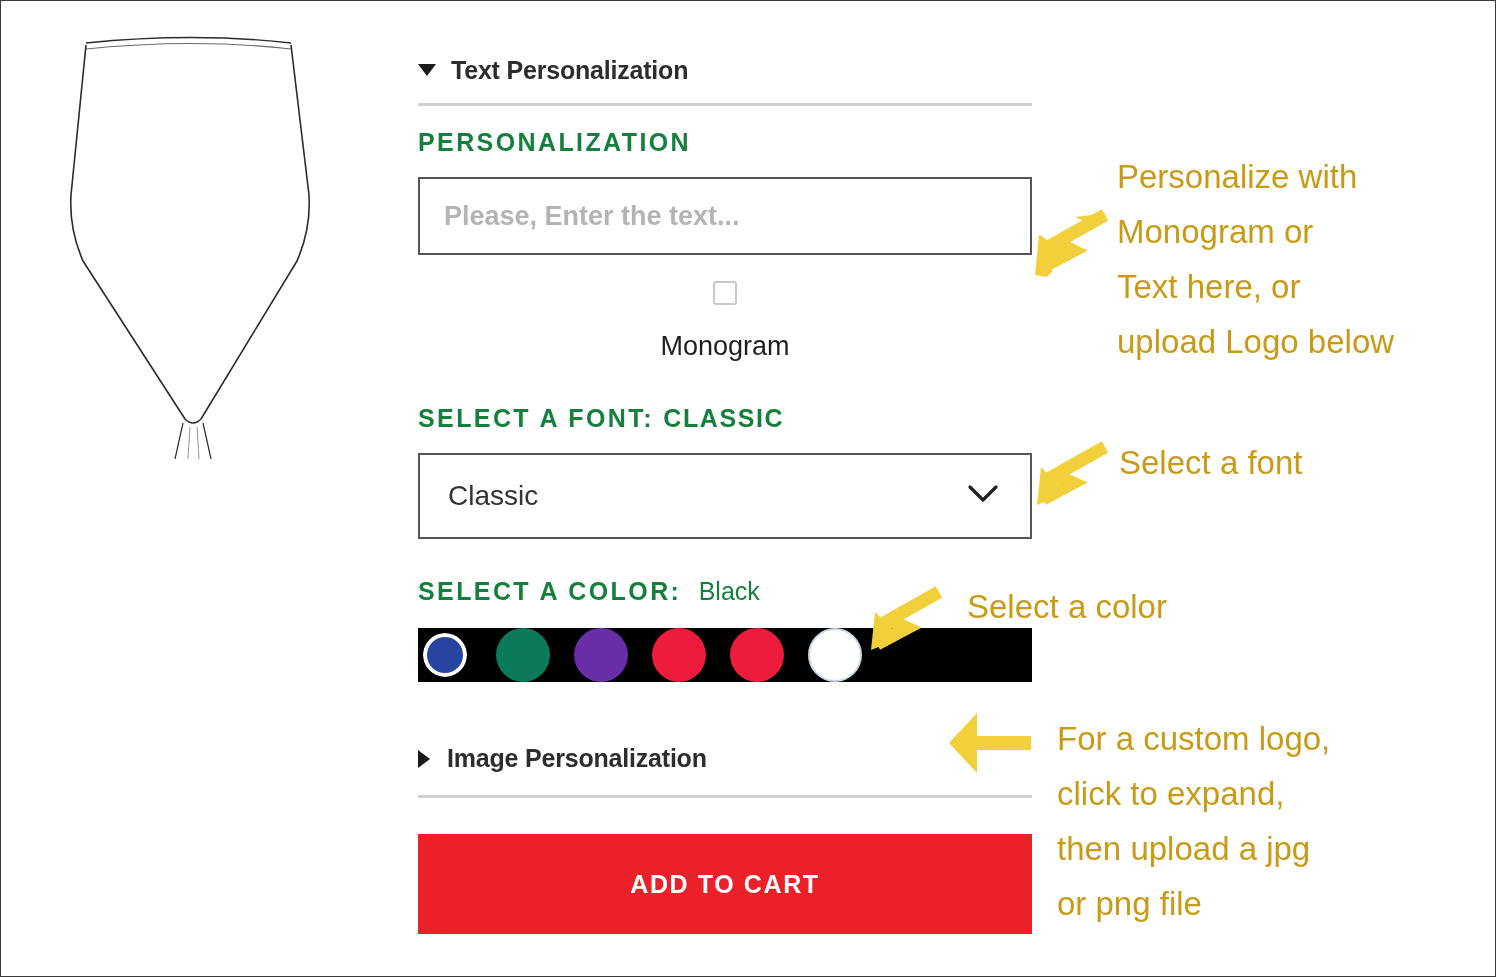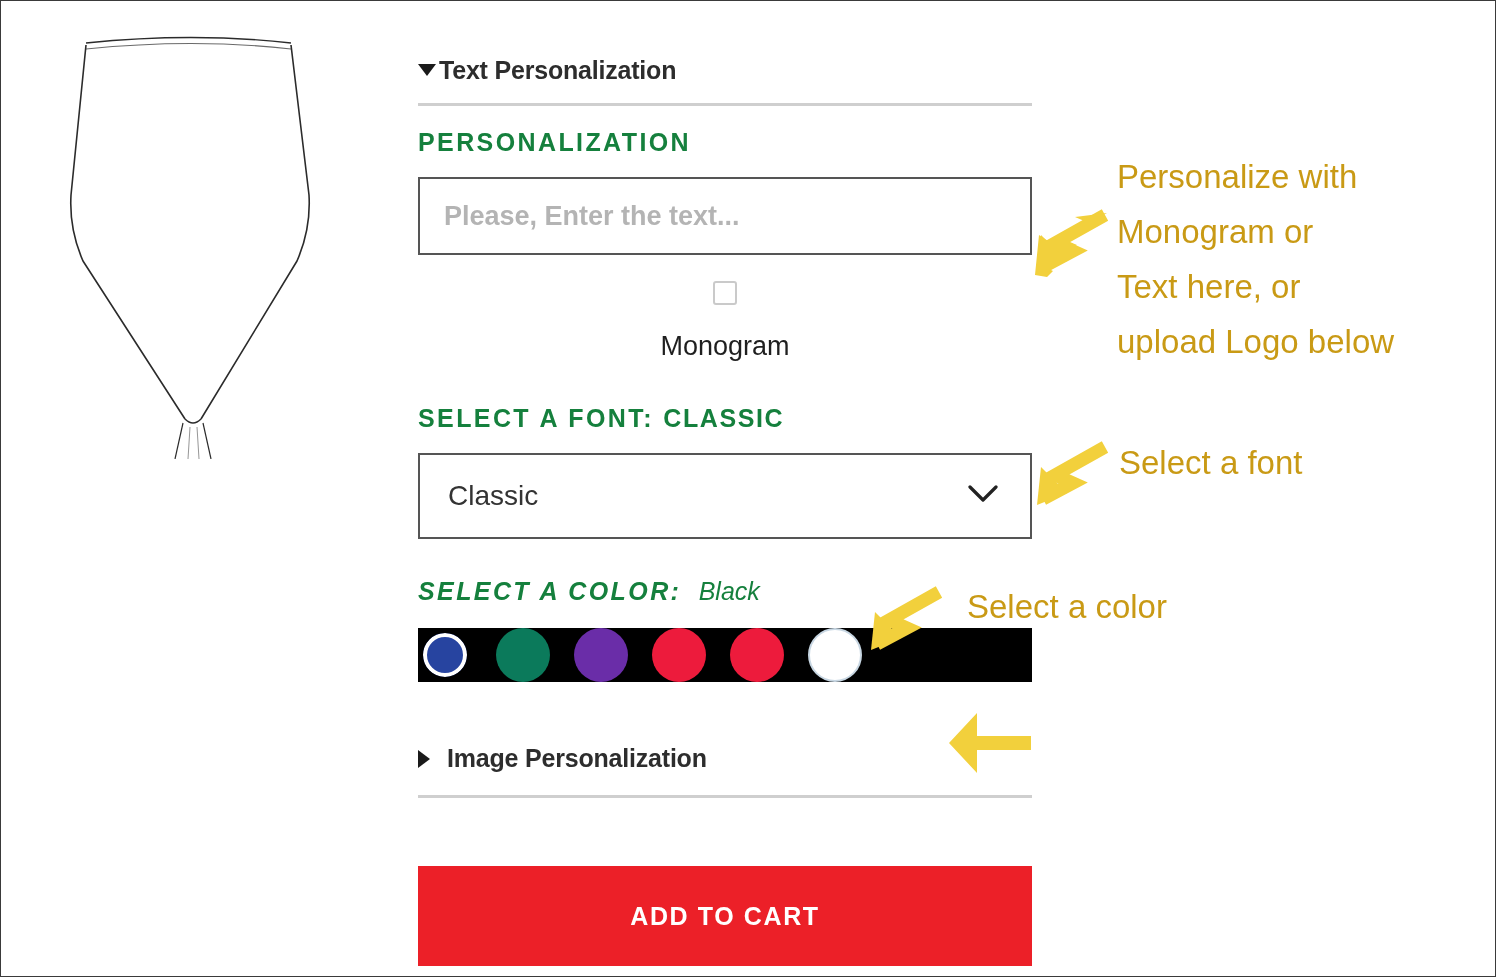--- a/index.html
+++ b/index.html
@@ -38,21 +38,21 @@
   #config-panel {
     position: absolute;
     left: 417px;
     top: 55px;
     width: 614px;
   }
 
   .section-toggle {
     display: flex;
     align-items: center;
-    gap: 3px;
+    gap: 15px;
     color: #2d2d2d;
     font-size: 25px;
     font-weight: bold;
     letter-spacing: -0.2px;
     cursor: pointer;
     user-select: none;
   }
   .caret-down {
     width: 0; height: 0;
     border-left: 9px solid transparent;
@@ -172,21 +172,20 @@
     width: 614px;
     height: 100px;
     background: #ec2028;
     border: none;
     color: #ffffff;
     font-size: 25px;
     font-weight: bold;
     letter-spacing: 1.6px;
     font-family: "Liberation Sans", sans-serif;
     cursor: pointer;
-    margin-top: 32px;
   }
 
   
   .anno-text {
     position: absolute;
     color: #c99a15;
     font-size: 33px;
     line-height: 55px;
     white-space: pre;
   }
@@ -252,21 +251,21 @@
     <div class="select-wrap">
       <span class="select-value">Classic</span>
       <span class="select-chevron">
         <svg width="30" height="18" viewBox="0 0 30 18" xmlns="http://www.w3.org/2000/svg">
           <path d="M2 2 L15 15 L28 2" fill="none" stroke="#222" stroke-width="3.2" stroke-linecap="round" stroke-linejoin="round"></path>
         </svg>
       </span>
     </div>
 
     
-    <div class="field-label" style="margin-top:38px; margin-bottom:22px;font-style:italic;">
+    <div class="field-label" style="margin-top:38px; margin-bottom:22px;">
       <span>SELECT A COLOR:</span>
       <span class="value-normal" style="margin-left:8px;">Black</span>
     </div>
 
     <div class="swatch-row" style="background: rgb(0, 0, 0);">
       <span class="swatch selected" style="background: rgb(39, 68, 160);"></span>
       <span class="swatch" style="background: rgb(11, 122, 91);"></span>
       <span class="swatch" style="background: rgb(106, 45, 168);"></span>
       <span class="swatch" style="background: rgb(237, 27, 60);"></span>
       <span class="swatch" style="background:#ED1B3C;"></span>
@@ -310,14 +309,18 @@
       <path d="M4 64 L8 26 L34 52 Z" fill="#F2D03C"></path>
     </svg>
   </div>
   <div class="anno-text" style="left: 966px; top: 578px; color: rgb(201, 154, 21);">Select a color</div>
 
   <div class="anno-arrow" style="left:946px; top:708px;">
     <svg width="86" height="68" viewBox="0 0 86 68" xmlns="http://www.w3.org/2000/svg">
       <path d="M84 27 L30 27 L30 4 L2 34 L30 64 L30 41 L84 41 Z" fill="#F2D03C"></path>
     </svg>
   </div>
+  <div class="anno-text" style="left: 1056px; top: 710px; color: rgb(201, 154, 21);">For a custom logo,
+click to expand,
+then upload a jpg
+or png file</div>
 
 </div>
 
 </body></html>

